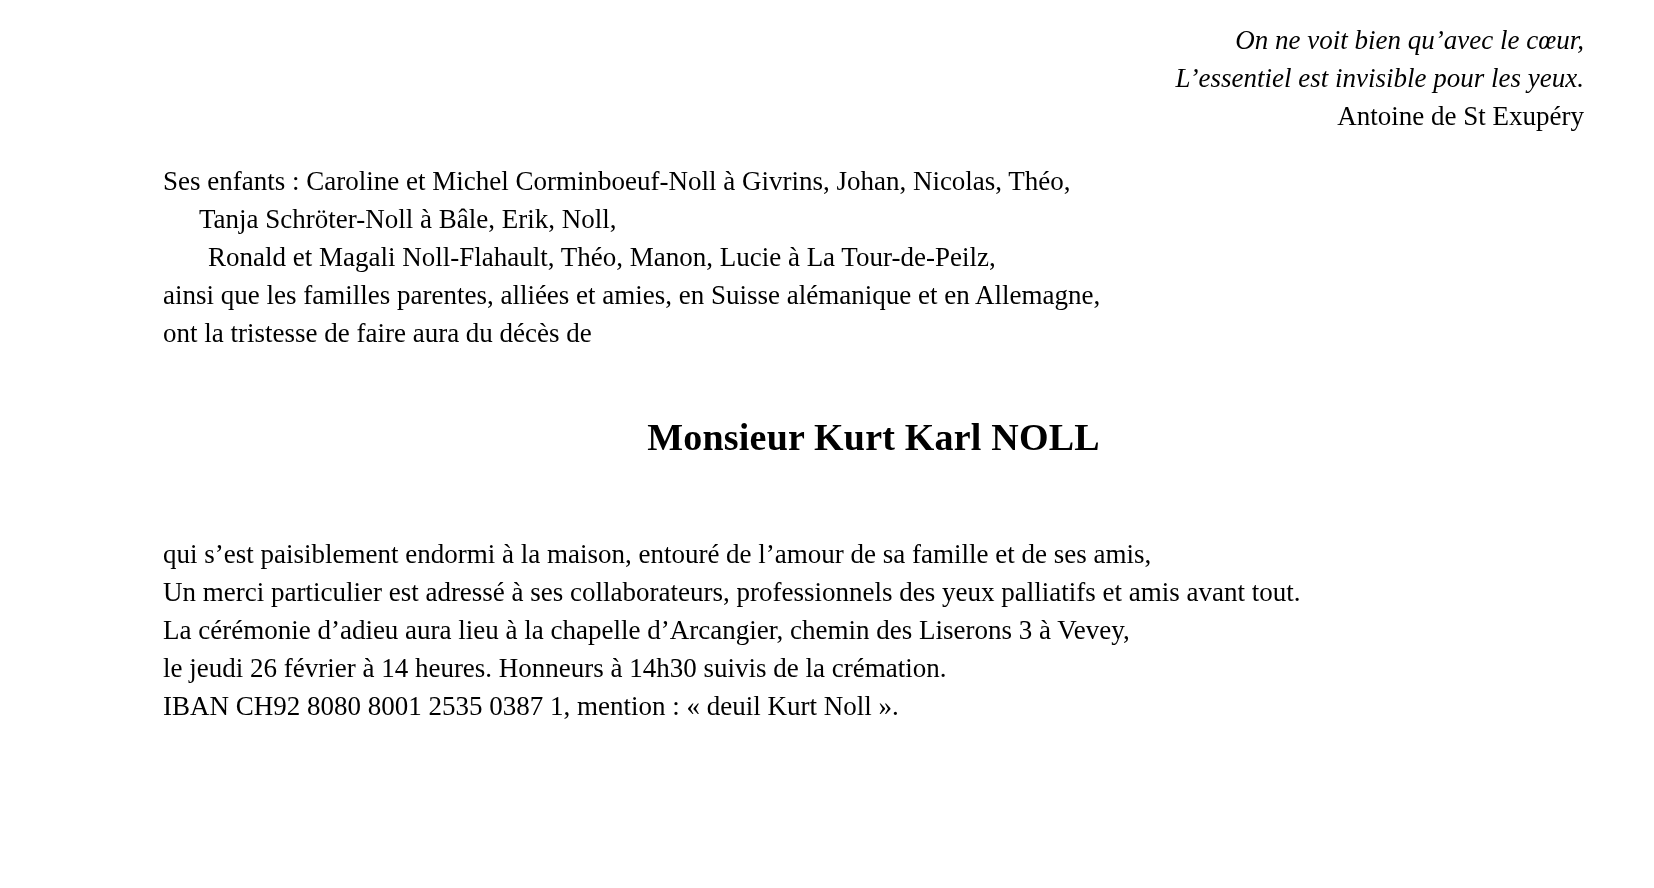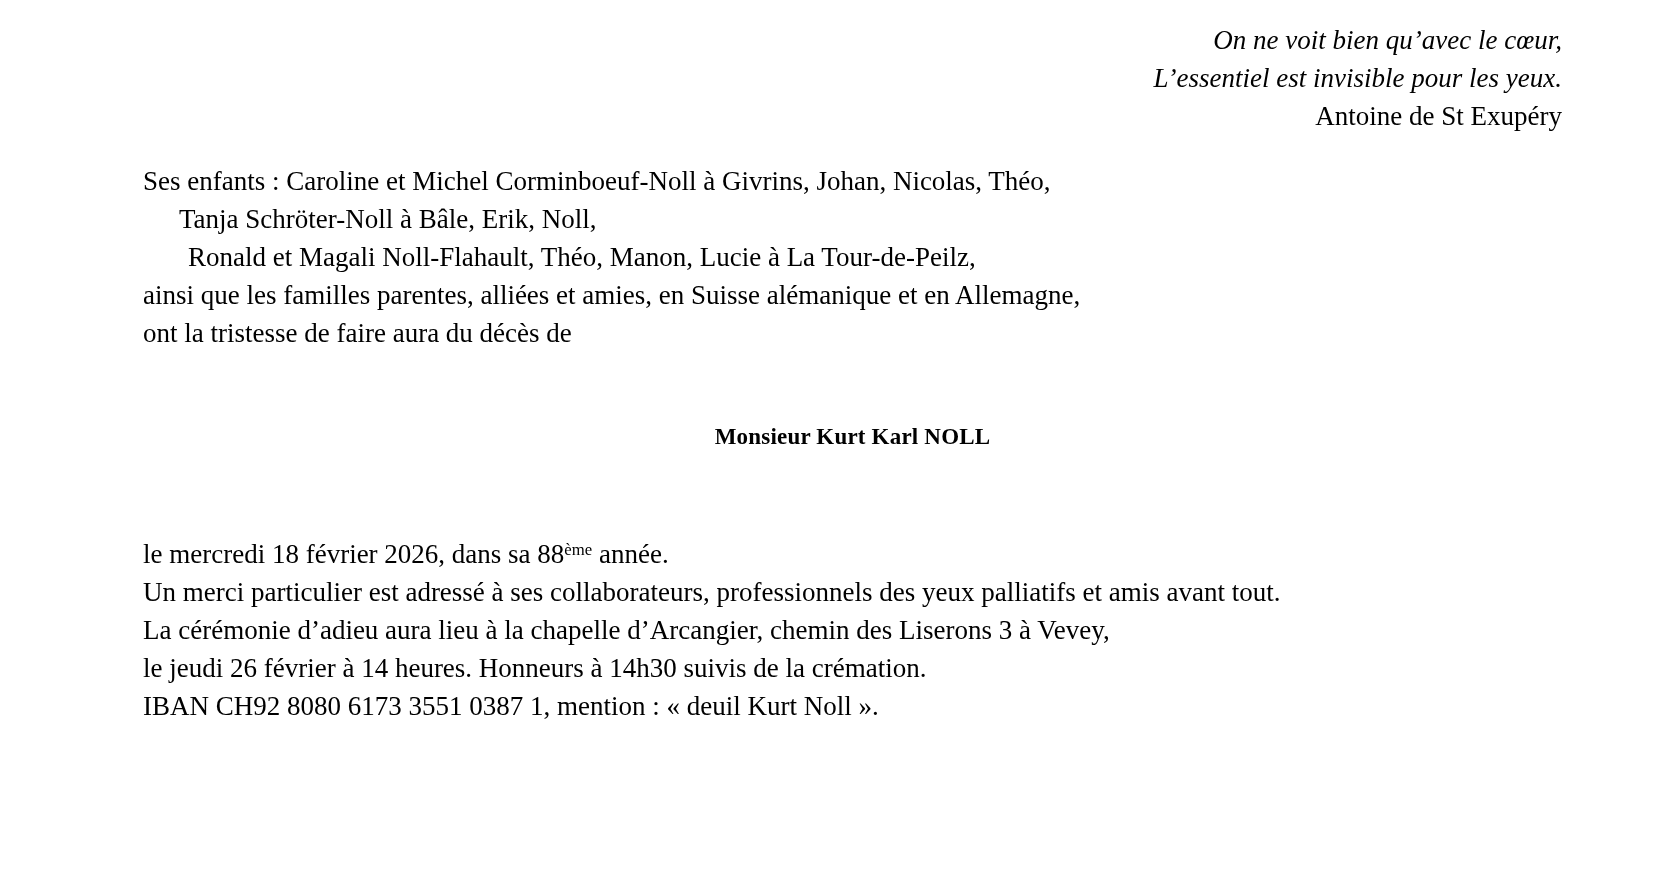--- a/index.html
+++ b/index.html
@@ -10,35 +10,36 @@
     height: 888px;
     background: #ffffff;
     color: #000000;
     font-family: "Liberation Serif", "DejaVu Serif", serif;
     font-size: 27px;
     line-height: 38px;
     overflow: hidden;
   }
   .content {
     padding-left: 143px;
-    padding-right: 92px;
+    padding-right: 70px;
+    margin-left: 20px;
   }
   .quote-block {
     margin-top: 21px;
     text-align: right;
   }
   .quote-line { font-style: italic; white-space: nowrap; }
   .quote-attribution { font-style: normal; white-space: nowrap; }
   .family-paragraph { margin-top: 27px; }
   .announcement-paragraph { margin-top: 77px; }
   .line { white-space: nowrap; }
   .deceased-name {
     margin-top: 64px;
     text-align: center;
-    font-size: 23px;
+    font-size: 38px;
     line-height: 42px;
     font-weight: bold;
     letter-spacing: 0.2px;
   }
   b, .b { font-weight: normal; }
   sup {
     font-size: 0.62em;
     line-height: 0;
     vertical-align: baseline;
     position: relative;
@@ -61,21 +62,21 @@
         <div class="line"><span>Ses enfants : Caroline et Michel </span><span class="b">Corminboeuf-Noll</span><span> à Givrins, Johan, Nicolas, Théo,</span></div>
         <div class="line" style="padding-left: 36px;"><span>Tanja </span><span class="b">Schröter-Noll</span><span> à Bâle, Erik, Noll,</span></div>
         <div class="line" style="padding-left: 45px;"><span>Ronald et Magali </span><span class="b">Noll-Flahault</span><span>, Théo, Manon, Lucie à La Tour-de-Peilz,</span></div>
         <div class="line"><span>ainsi que les familles parentes, alliées et amies, en Suisse alémanique et en Allemagne,</span></div>
         <div class="line"><span>ont la tristesse de faire aura du décès de</span></div>
       </div>
 
     <h1 class="deceased-name">Monsieur Kurt Karl NOLL</h1>
 
     <div class="announcement-paragraph">
-        <div class="line"><span>le mercredi 18 février 2026, dans sa 88</span><sup>ème</sup><span> année.</span></div>
+        <div class="line"><span>qui s’est paisiblement endormi à la maison, entouré de l’amour de sa famille et de ses amis,</span></div>
         <div class="line"><span>Un merci particulier est adressé à ses collaborateurs, professionnels des yeux palliatifs et amis avant tout.</span></div>
         <div class="line"><span>La cérémonie d’adieu aura lieu à la chapelle d’Arcangier, chemin des Liserons 3 à Vevey,</span></div>
         <div class="line"><span>le jeudi 26 février à 14 heures. Honneurs à 14h30 suivis de la crémation.</span></div>
-        <div class="line"><span>IBAN CH92 8080 6173 3551 0387 1, mention : « deuil Kurt Noll ».</span></div>
+        <div class="line"><span>IBAN CH92 8080 8001 2535 0387 1, mention : « deuil Kurt Noll ».</span></div>
       </div>
 
   </div>
 </div>
 
 </body></html>

